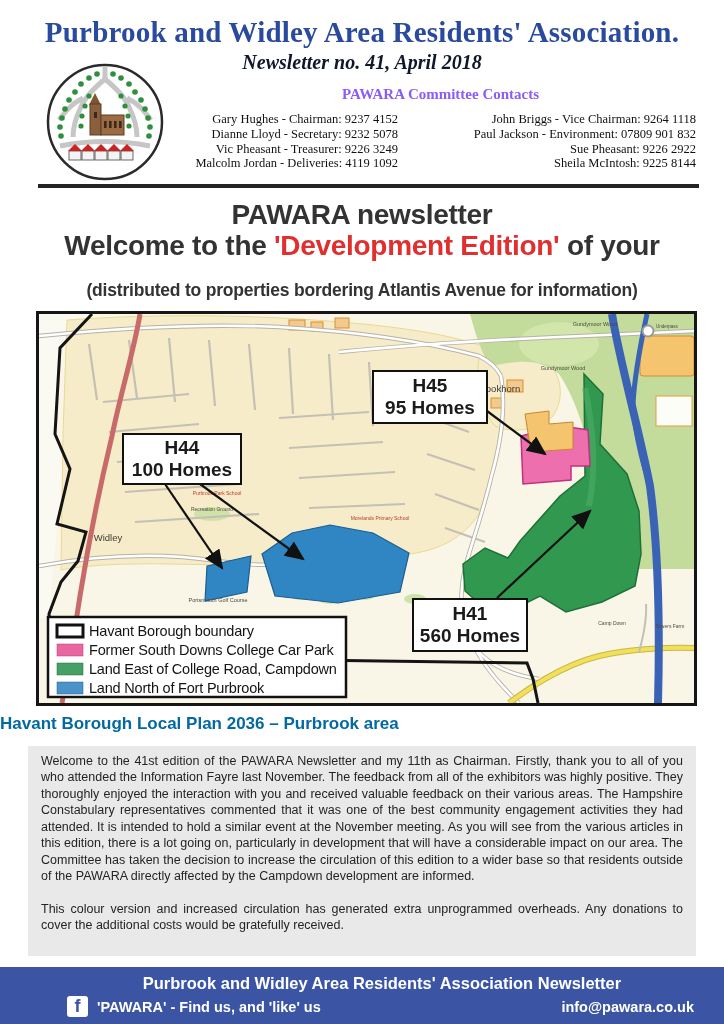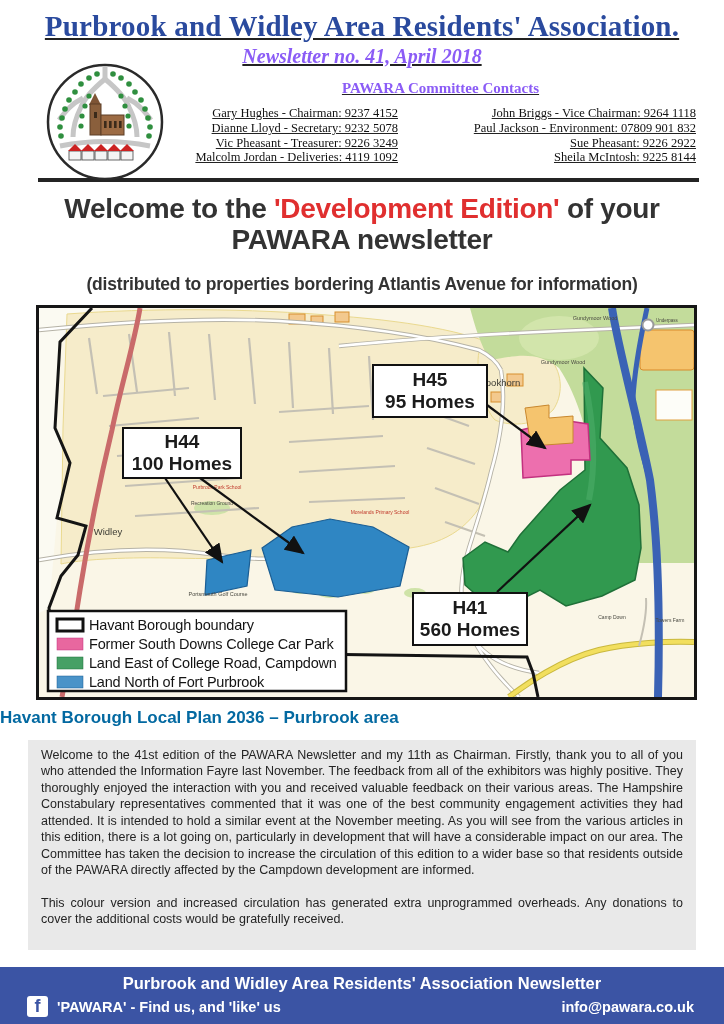--- a/index.html
+++ b/index.html
@@ -2,28 +2,28 @@
 <html><head>
 <meta charset="utf-8">
 <style>
   * { margin:0; padding:0; box-sizing:border-box; }
   html,body { width:724px; }
   body {
     width:724px; height:1024px; position:relative; background:#ffffff;
     font-family:"Liberation Sans", sans-serif; overflow:hidden; color:#222;
   }
   
-  .header { position:relative; padding-top:10px;text-decoration:underline; }
+  .header { position:relative; padding-top:16px; }
   .masthead-title {
     text-align:center; font-family:"Liberation Serif", serif; font-weight:bold;
     font-size:29px; color:#2a4a9e; letter-spacing:.2px;
   }
   .masthead-sub {
     text-align:center; font-family:"Liberation Serif", serif; font-weight:bold;
-    font-style:italic; font-size:20px; color:#8b5cf6; margin-top:2px;
+    font-style:italic; font-size:20px; color:#0f172a; margin-top:2px;
   }
   .logo { position:absolute; left:45px; top:62px; width:120px; height:120px; }
   .contacts { margin-left:185px; width:511px; margin-top:12px; }
   .contacts-heading {
     text-align:center; font-family:"Liberation Serif", serif; font-weight:bold;
     font-size:15px; color:#8b5cf6; margin-bottom:9px;
   }
   .contacts-cols { display:flex; justify-content:space-between; }
   .contacts-col {
     font-family:"Liberation Serif", serif; font-size:12.5px; line-height:1.18;
@@ -53,21 +53,21 @@
   
   .chairman {
     margin:12px 28px 0 28px; background:#e9e9e9; padding:7px 13px 22px 13px;
     font-size:12.5px; line-height:1.32; color:#242424; text-align:justify;
   }
   .chairman-heading { font-weight:bold; }
   .chairman p + p { margin-top:16px; }
   
   .footer {
     position:absolute; left:0; bottom:0; width:724px; height:57px;
-    background:#3b54a4; color:#ffffff;
+    background:#3b54a4; color:#ffffff;padding-left:40px;
   }
   .footer-line1 { text-align:center; font-weight:bold; font-size:16.5px; padding-top:7px; }
   .footer-line2 {
     position:relative; margin-top:5px; font-weight:bold; font-size:14.5px;
   }
   .fb-group { position:absolute; left:27px; top:-2px; display:flex; align-items:center; gap:9px; }
   .fb-icon {
     width:21px; height:21px; background:#ffffff; border-radius:3px;
     color:#3b54a4; font-weight:bold; font-size:18px; line-height:21px;
     text-align:center; overflow:hidden;
@@ -162,22 +162,22 @@
         <div>Sue Pheasant: 9226 2922</div>
         <div>Sheila McIntosh: 9225 8144</div>
       </div>
     </div>
   </div>
 </div>
 
 <div class="divider"></div>
 
 <div class="welcome">
+  <div class="welcome-line">PAWARA newsletter</div>
   <div class="welcome-line"><span>Welcome to the </span><span class="accent">'Development Edition'</span><span> of your</span></div>
-  <div class="welcome-line">PAWARA newsletter</div>
   <div class="welcome-note">(distributed to properties bordering Atlantis Avenue for information)</div>
 </div>
 
 <div class="map-frame">
 <svg viewBox="0 0 655 389" width="655" height="389">
   <defs>
     <marker id="ah" markerWidth="10" markerHeight="8" refX="8" refY="4" orient="auto">
       <path d="M0,0 L9,4 L0,8 Z" fill="#111"></path>
     </marker>
   </defs>

